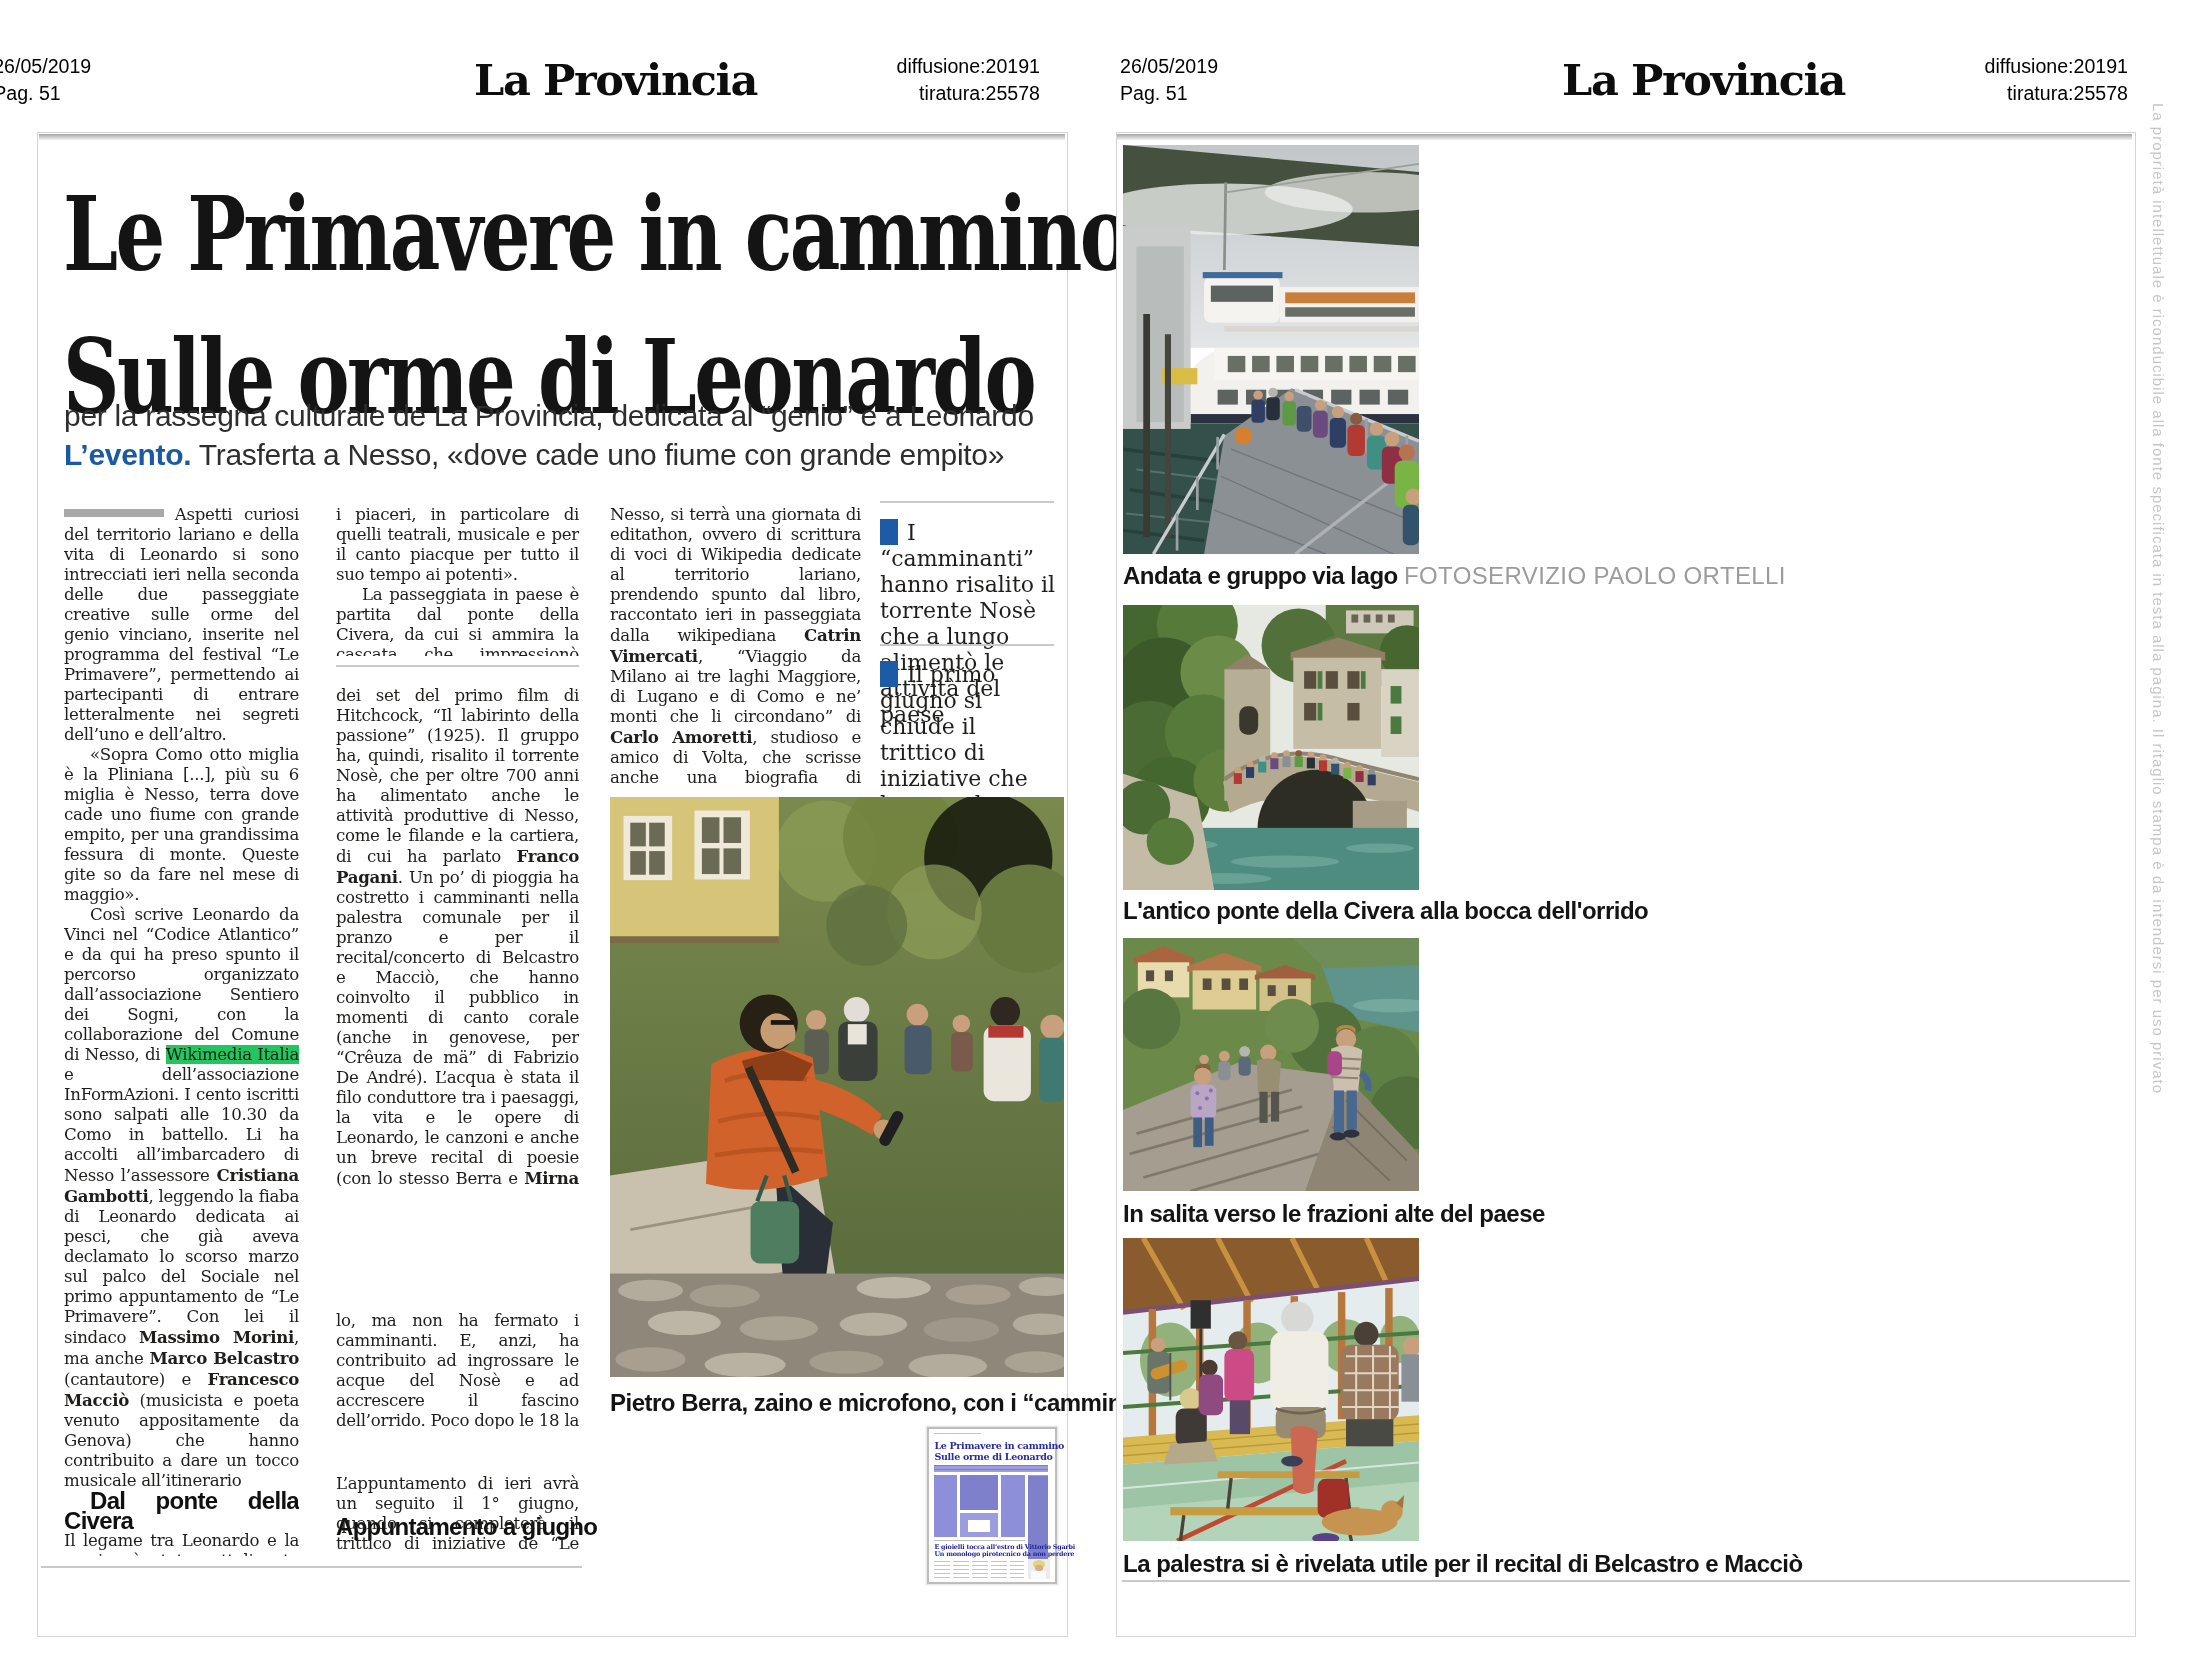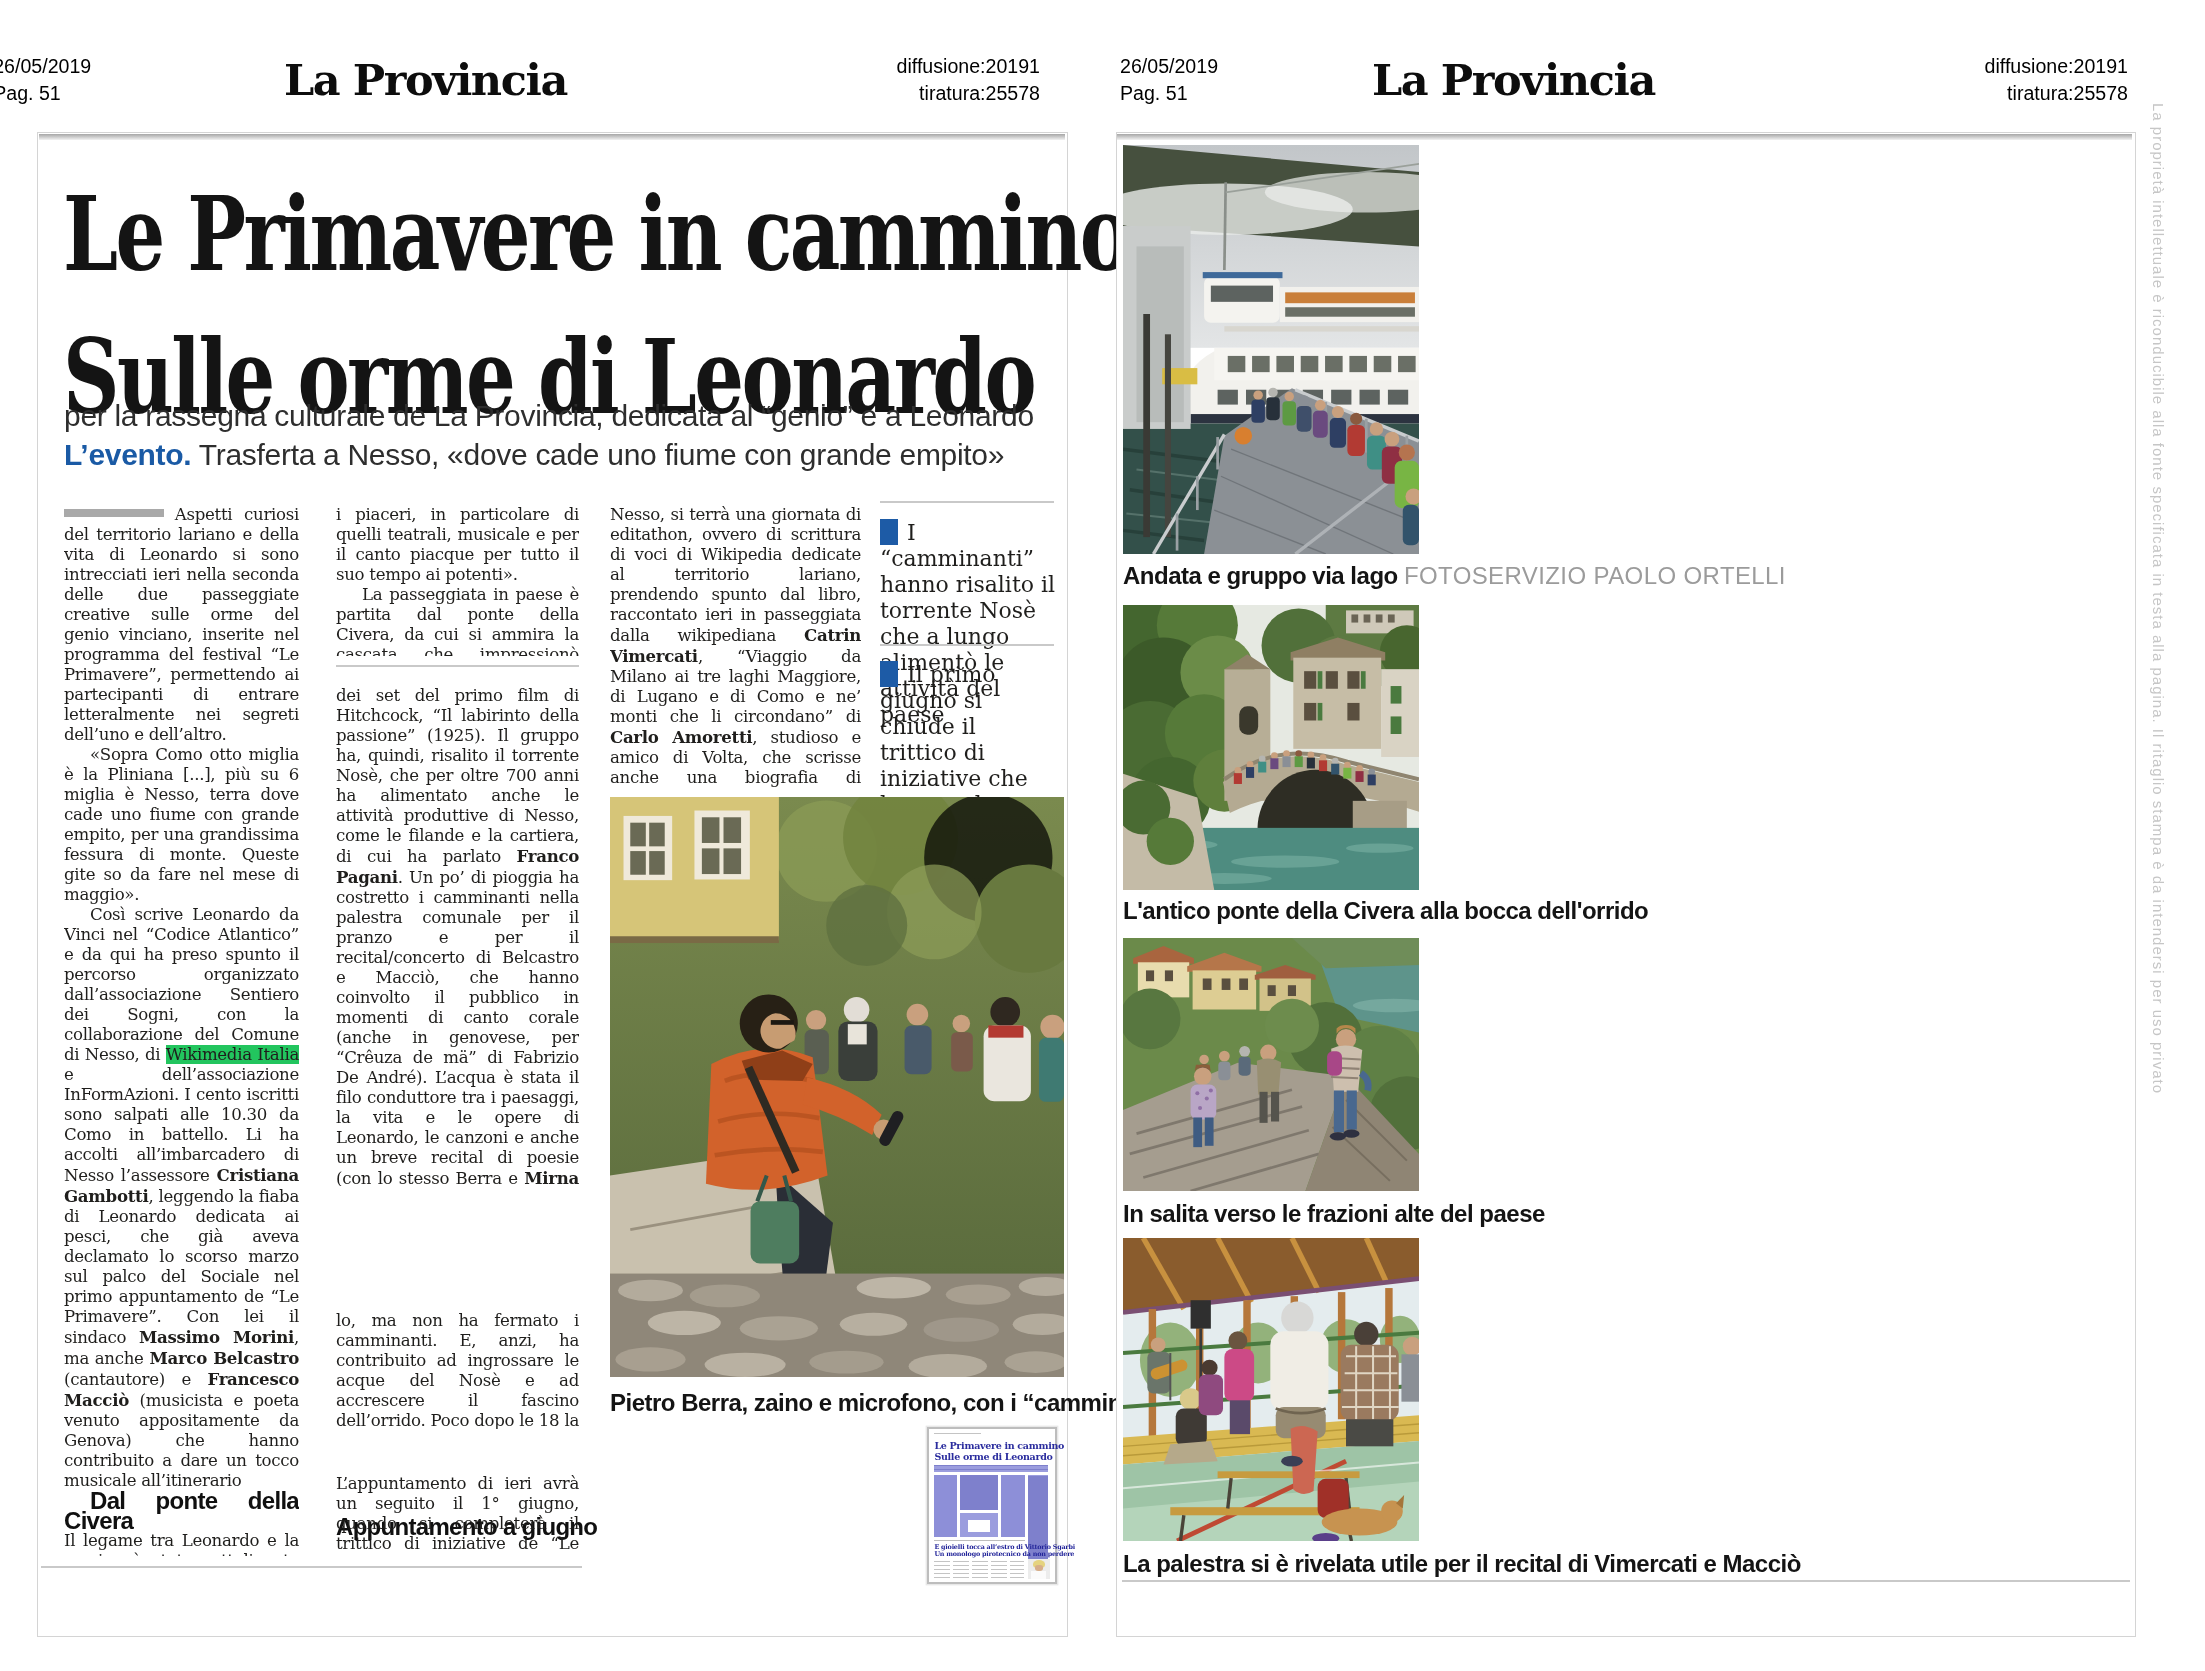--- a/index.html
+++ b/index.html
@@ -1,20 +1,20 @@
 <!DOCTYPE html>
 <html style="font-size:10.8px"><head>
 <meta charset="utf-8">
 <style>
   html,body{margin:0;padding:0;background:#fff;}
   #shot{position:relative;width:2205px;height:1672px;background:#ffffff;font-family:"Liberation Sans",sans-serif;overflow:hidden;}
   .abs{position:absolute;}
   .masthead-small{font-size:19.6px;line-height:27px;color:#000;}
   .right{text-align:right;}
-  .logo{font-family:"DejaVu Serif",serif;font-weight:700;font-size:43px;letter-spacing:-1.4px;color:#0d0d0d;text-align:left;}
+  .logo{font-family:"DejaVu Serif",serif;font-weight:700;font-size:43px;letter-spacing:-1.4px;color:#0d0d0d;text-align:right;}
   .clip{border:1.4px solid #d4d4d4;background:#fff;}
   .clipTop{background:linear-gradient(#a6a6a6,#f2f2f2);}
   .headlineWrap{transform:scaleX(.76);transform-origin:0 0;width:1324px;}
   .headline{font-family:"DejaVu Serif",serif;font-weight:700;font-size:103px;line-height:143px;color:#141414;letter-spacing:-3.4px;white-space:nowrap;}
   .standfirst{font-size:30px;line-height:39px;color:#2e2e2e;letter-spacing:-0.3px;}
   .kicker{color:#1a5aa5;font-weight:700;}
   .bodytxt{font-family:"DejaVu Serif",serif;font-size:16.6px;line-height:20px;letter-spacing:-0.3px;color:#1f1e1c;text-align:justify;overflow:hidden;}
   .bodytxt p{margin:0;text-indent:26px;}
   .bodytxt p.noindent{text-indent:0;}
   .colsub{font-family:"Liberation Sans",sans-serif;font-weight:700;font-size:24px;letter-spacing:-0.7px;color:#101010;margin:23px 0 5.4px;text-indent:0;}
@@ -604,19 +604,19 @@
       <rect x="288" y="356" width="46" height="58" rx="12" fill="#a03028"></rect>
 
       <ellipse cx="350" cy="420" rx="56" ry="20" fill="#c79350"></ellipse>
         <circle cx="398" cy="404" r="16" fill="#c79350"></circle>
         <polygon points="404,392 416,380 414,400" fill="#a5763a"></polygon>
 
       <ellipse cx="250" cy="330" rx="16" ry="8" fill="#3a3f55"></ellipse>
         <ellipse cx="300" cy="444" rx="20" ry="8" fill="#5a3f8a"></ellipse>
     </svg>
   </div>
-  <div class="abs caption" style="left:1123px;top:1550px;">La palestra si è rivelata utile per il recital di Vimercati e Macciò</div>
+  <div class="abs caption" style="left:1123px;top:1550px;">La palestra si è rivelata utile per il recital di Belcastro e Macciò</div>
   <div class="abs rule" style="left:1122px;top:1580px;width:1008px;"></div>
 
   <div class="abs disclaimer" style="left:2150px;top:103px;height:980px;">La proprietà intellettuale è riconducibile alla fonte specificata in testa alla pagina. Il ritaglio stampa è da intendersi per uso privato</div>
 
 </div>
 
 
 </body></html>

